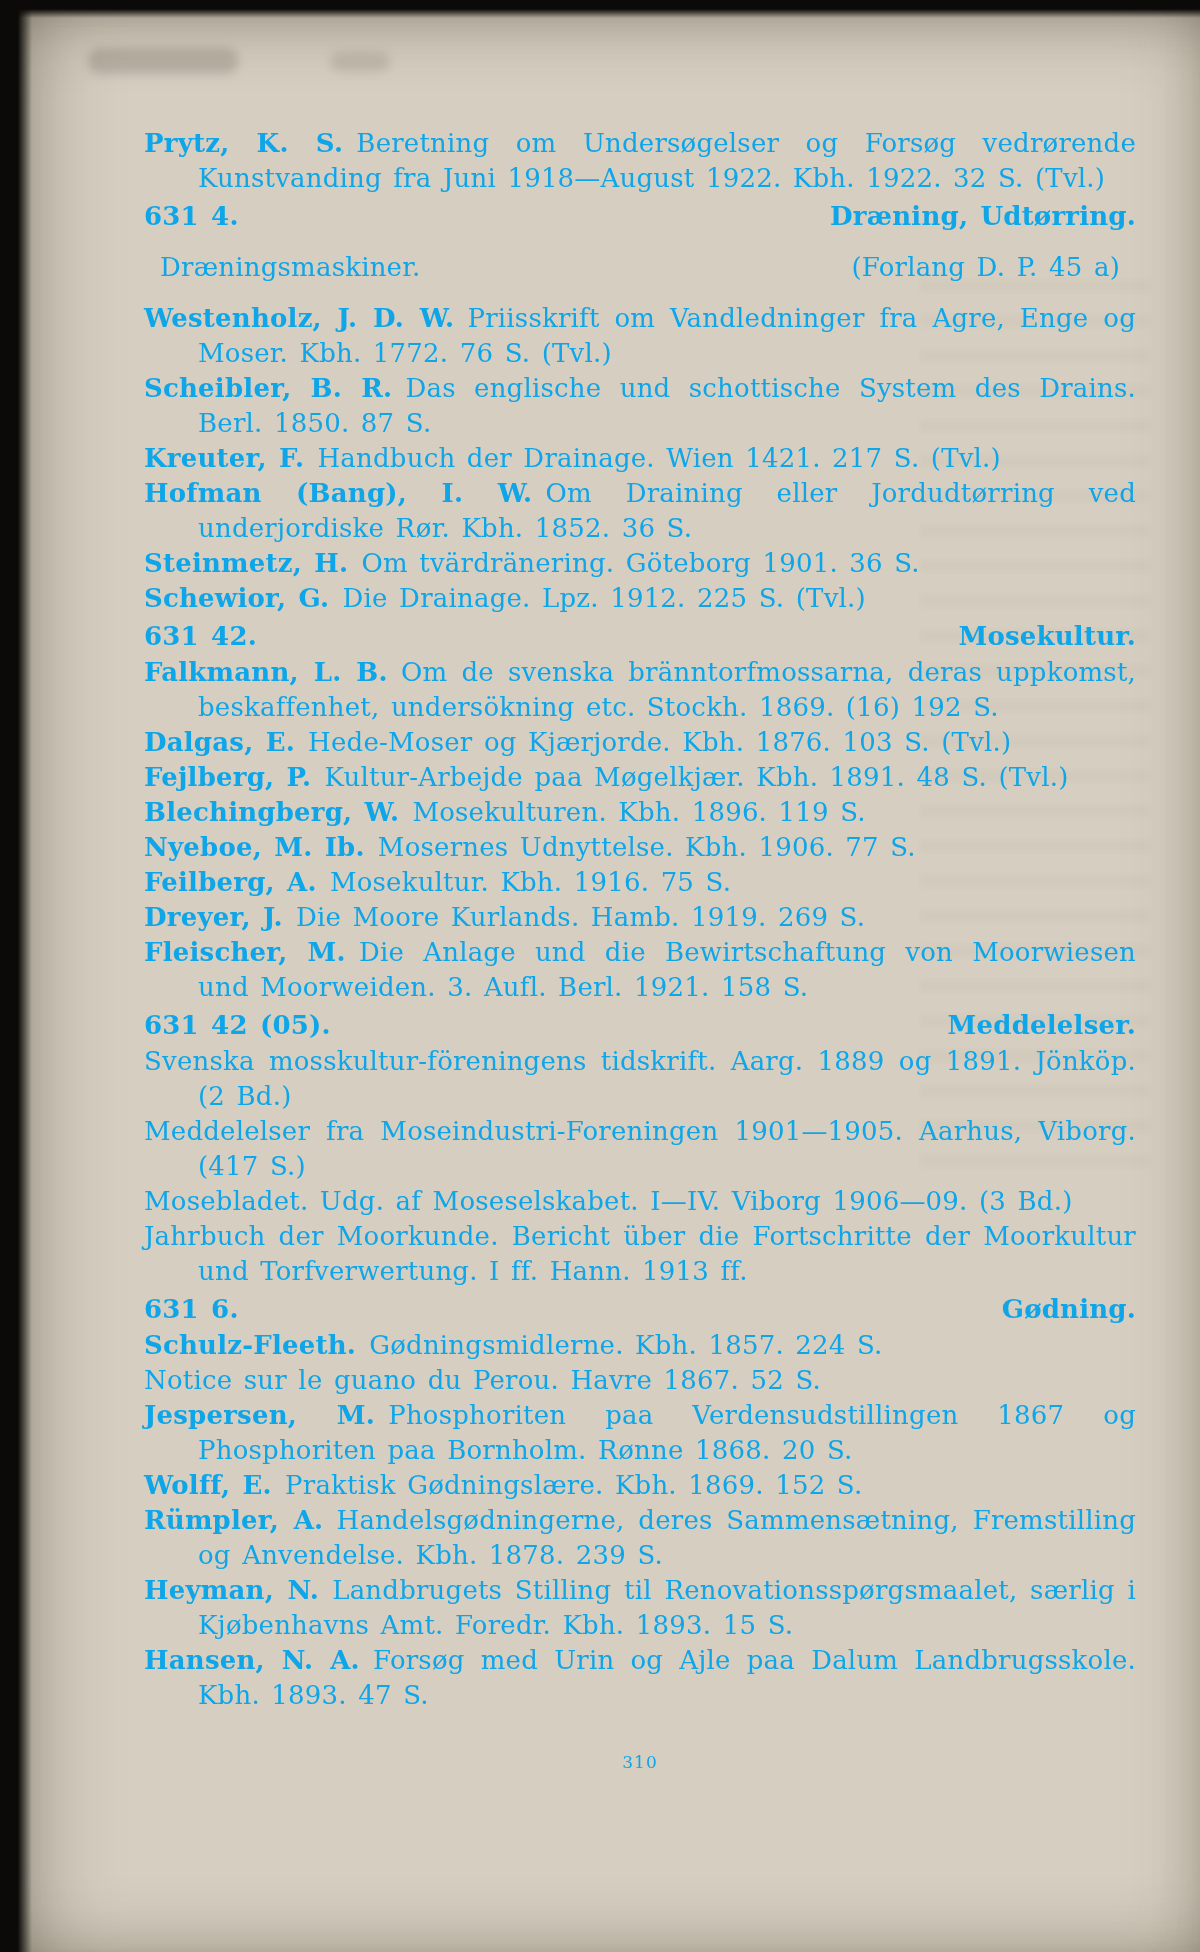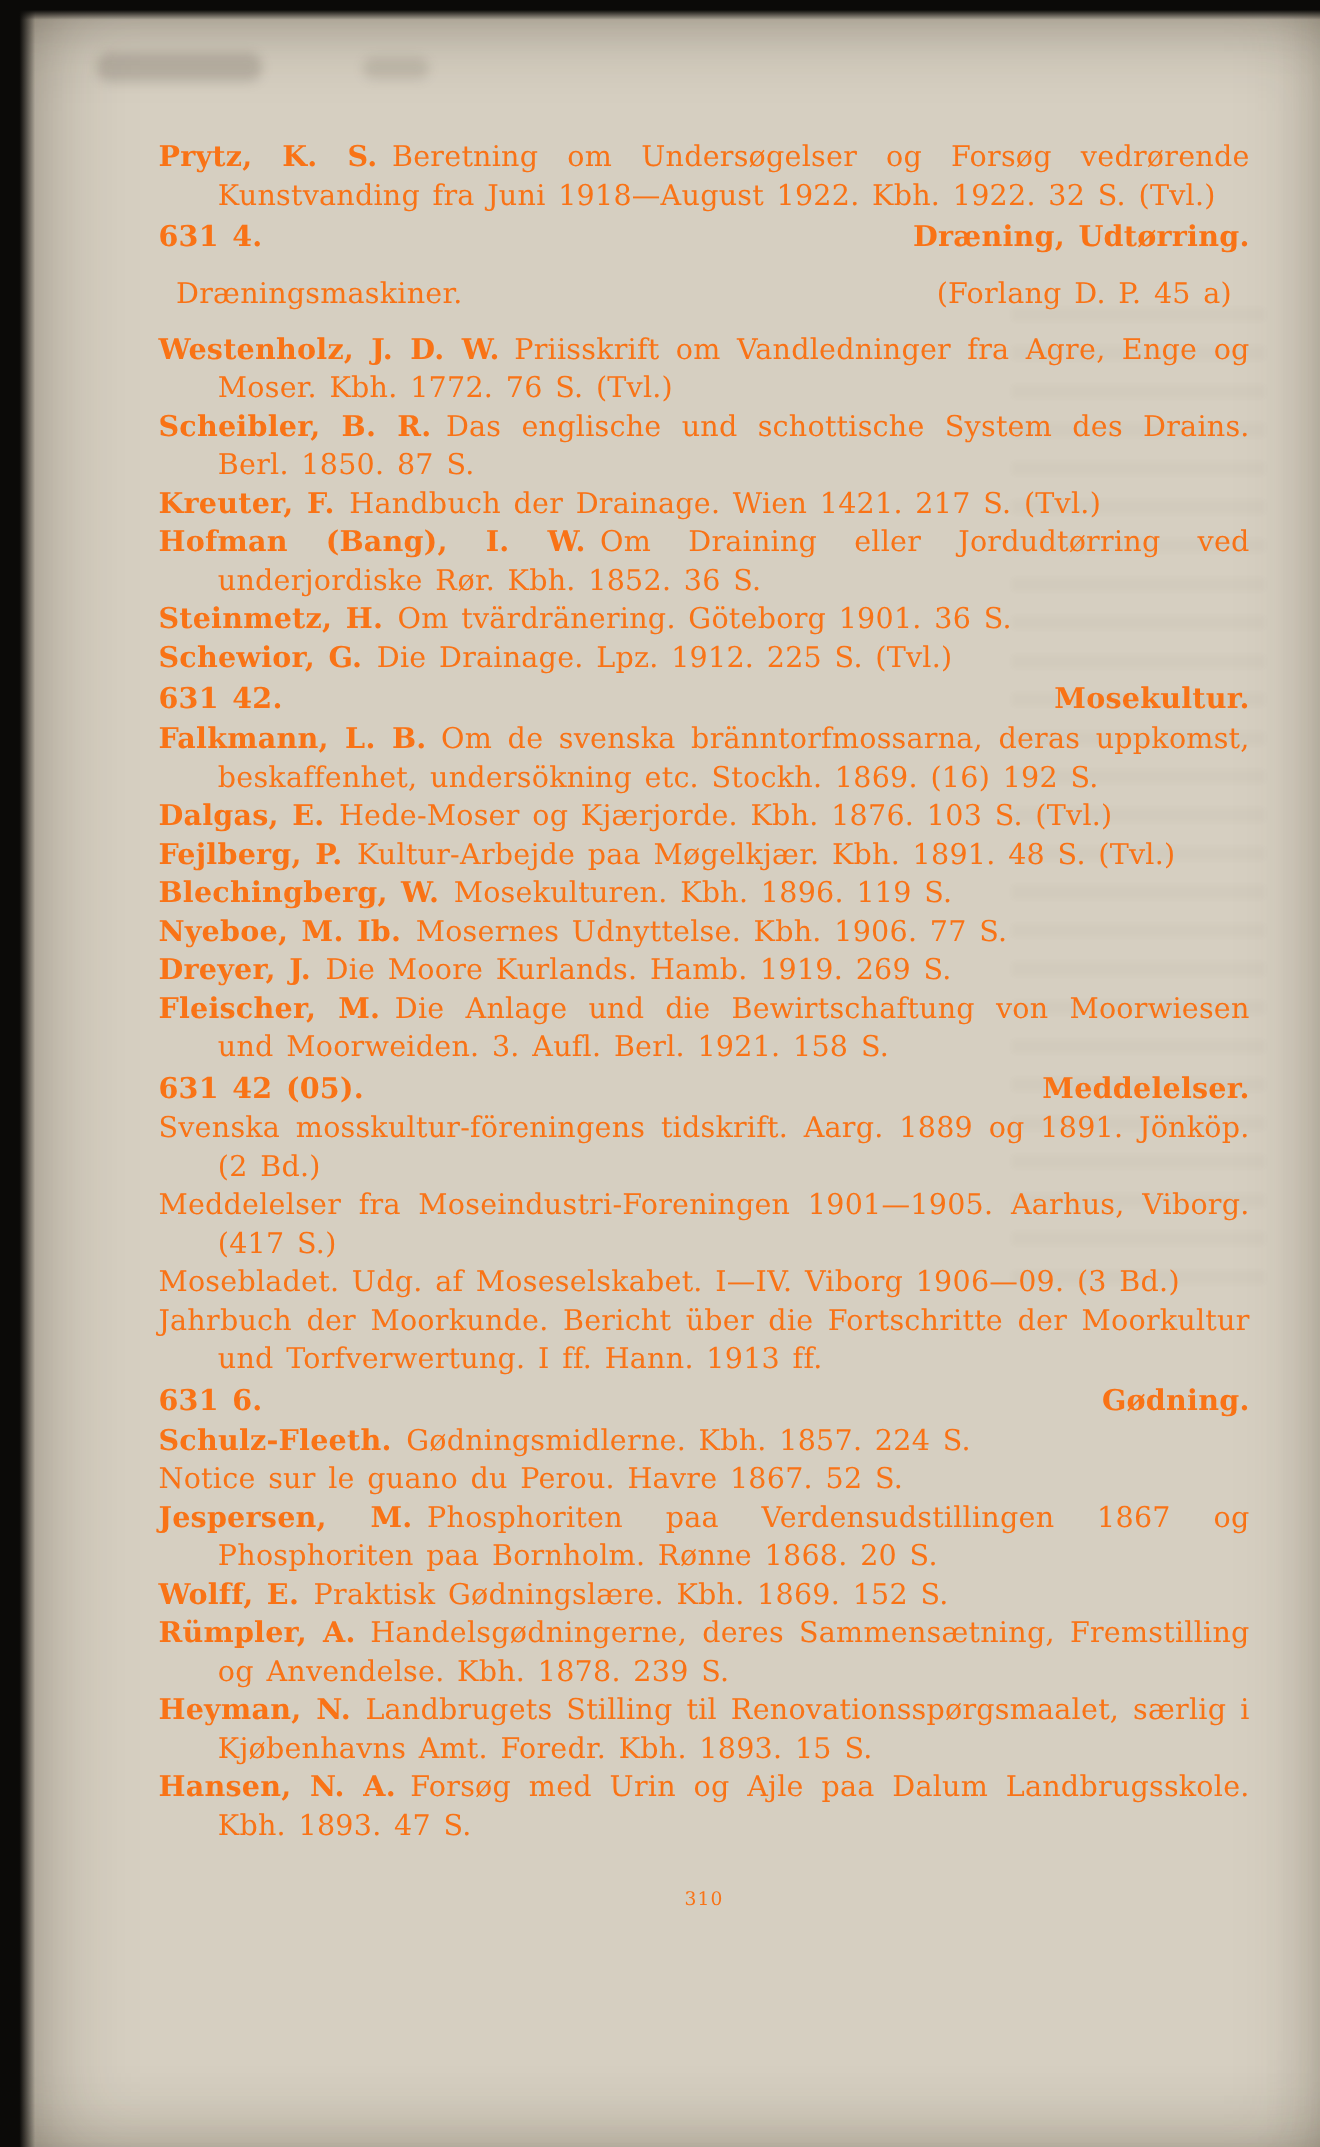--- a/index.html
+++ b/index.html
@@ -44,21 +44,21 @@
   .ghost-bleed {
     left: 920px; top: 280px; width: 230px; height: 900px; opacity: .5;
     background: repeating-linear-gradient(
       180deg,
       rgba(95,85,65,.06) 0px, rgba(95,85,65,.06) 12px,
       rgba(0,0,0,0) 12px, rgba(0,0,0,0) 35px);
     filter: blur(2px);
   }
   .content {
     position: absolute; left: 144px; top: 126px; width: 992px; z-index: 2;
-    color: #f97316;
+    color: #0ea5e9;
     font-size: 26px; line-height: 35px;
     letter-spacing: .2px; word-spacing: 3px;
   }
   p.entry {
     margin: 0; text-align: justify;
     padding-left: 54px; text-indent: -54px;
   }
   .lead { font-weight: bold; }
   .heading-row {
     display: flex; justify-content: space-between;
@@ -101,20 +101,21 @@
         <p class="entry"><span class="lead">Schewior, G. </span><span>Die Drainage. Lpz. 1912. 225 S. (Tvl.)</span></p>
         <div class="heading-row">
           <span>631 42.</span>
           <span>Mosekultur.</span>
         </div>
         <p class="entry"><span class="lead">Falkmann, L. B. </span><span>Om de svenska bränntorfmossarna, deras uppkomst, beskaffenhet, undersökning etc. Stockh. 1869. (16) 192 S.</span></p>
         <p class="entry"><span class="lead">Dalgas, E. </span><span>Hede-Moser og Kjærjorde. Kbh. 1876. 103 S. (Tvl.)</span></p>
         <p class="entry"><span class="lead">Fejlberg, P. </span><span>Kultur-Arbejde paa Møgelkjær. Kbh. 1891. 48 S. (Tvl.)</span></p>
         <p class="entry"><span class="lead">Blechingberg, W. </span><span>Mosekulturen. Kbh. 1896. 119 S.</span></p>
         <p class="entry"><span class="lead">Nyeboe, M. Ib. </span><span>Mosernes Udnyttelse. Kbh. 1906. 77 S.</span></p>
+        <p class="entry"><span class="lead">Feilberg, A. </span><span>Mosekultur. Kbh. 1916. 75 S.</span></p>
         <p class="entry"><span class="lead">Dreyer, J. </span><span>Die Moore Kurlands. Hamb. 1919. 269 S.</span></p>
         <p class="entry"><span class="lead">Fleischer, M. </span><span>Die Anlage und die Bewirtschaftung von Moorwiesen und Moorweiden. 3. Aufl. Berl. 1921. 158 S.</span></p>
         <div class="heading-row">
           <span>631 42 (05).</span>
           <span>Meddelelser.</span>
         </div>
         <p class="entry"><span>Svenska mosskultur-föreningens tidskrift. Aarg. 1889 og 1891. Jönköp. (2 Bd.)</span></p>
         <p class="entry"><span>Meddelelser fra Moseindustri-Foreningen 1901—1905. Aarhus, Viborg. (417 S.)</span></p>
         <p class="entry"><span>Mosebladet. Udg. af Moseselskabet. I—IV. Viborg 1906—09. (3 Bd.)</span></p>
         <p class="entry"><span>Jahrbuch der Moorkunde. Bericht über die Fortschritte der Moorkultur und Torfverwertung. I ff. Hann. 1913 ff.</span></p>

